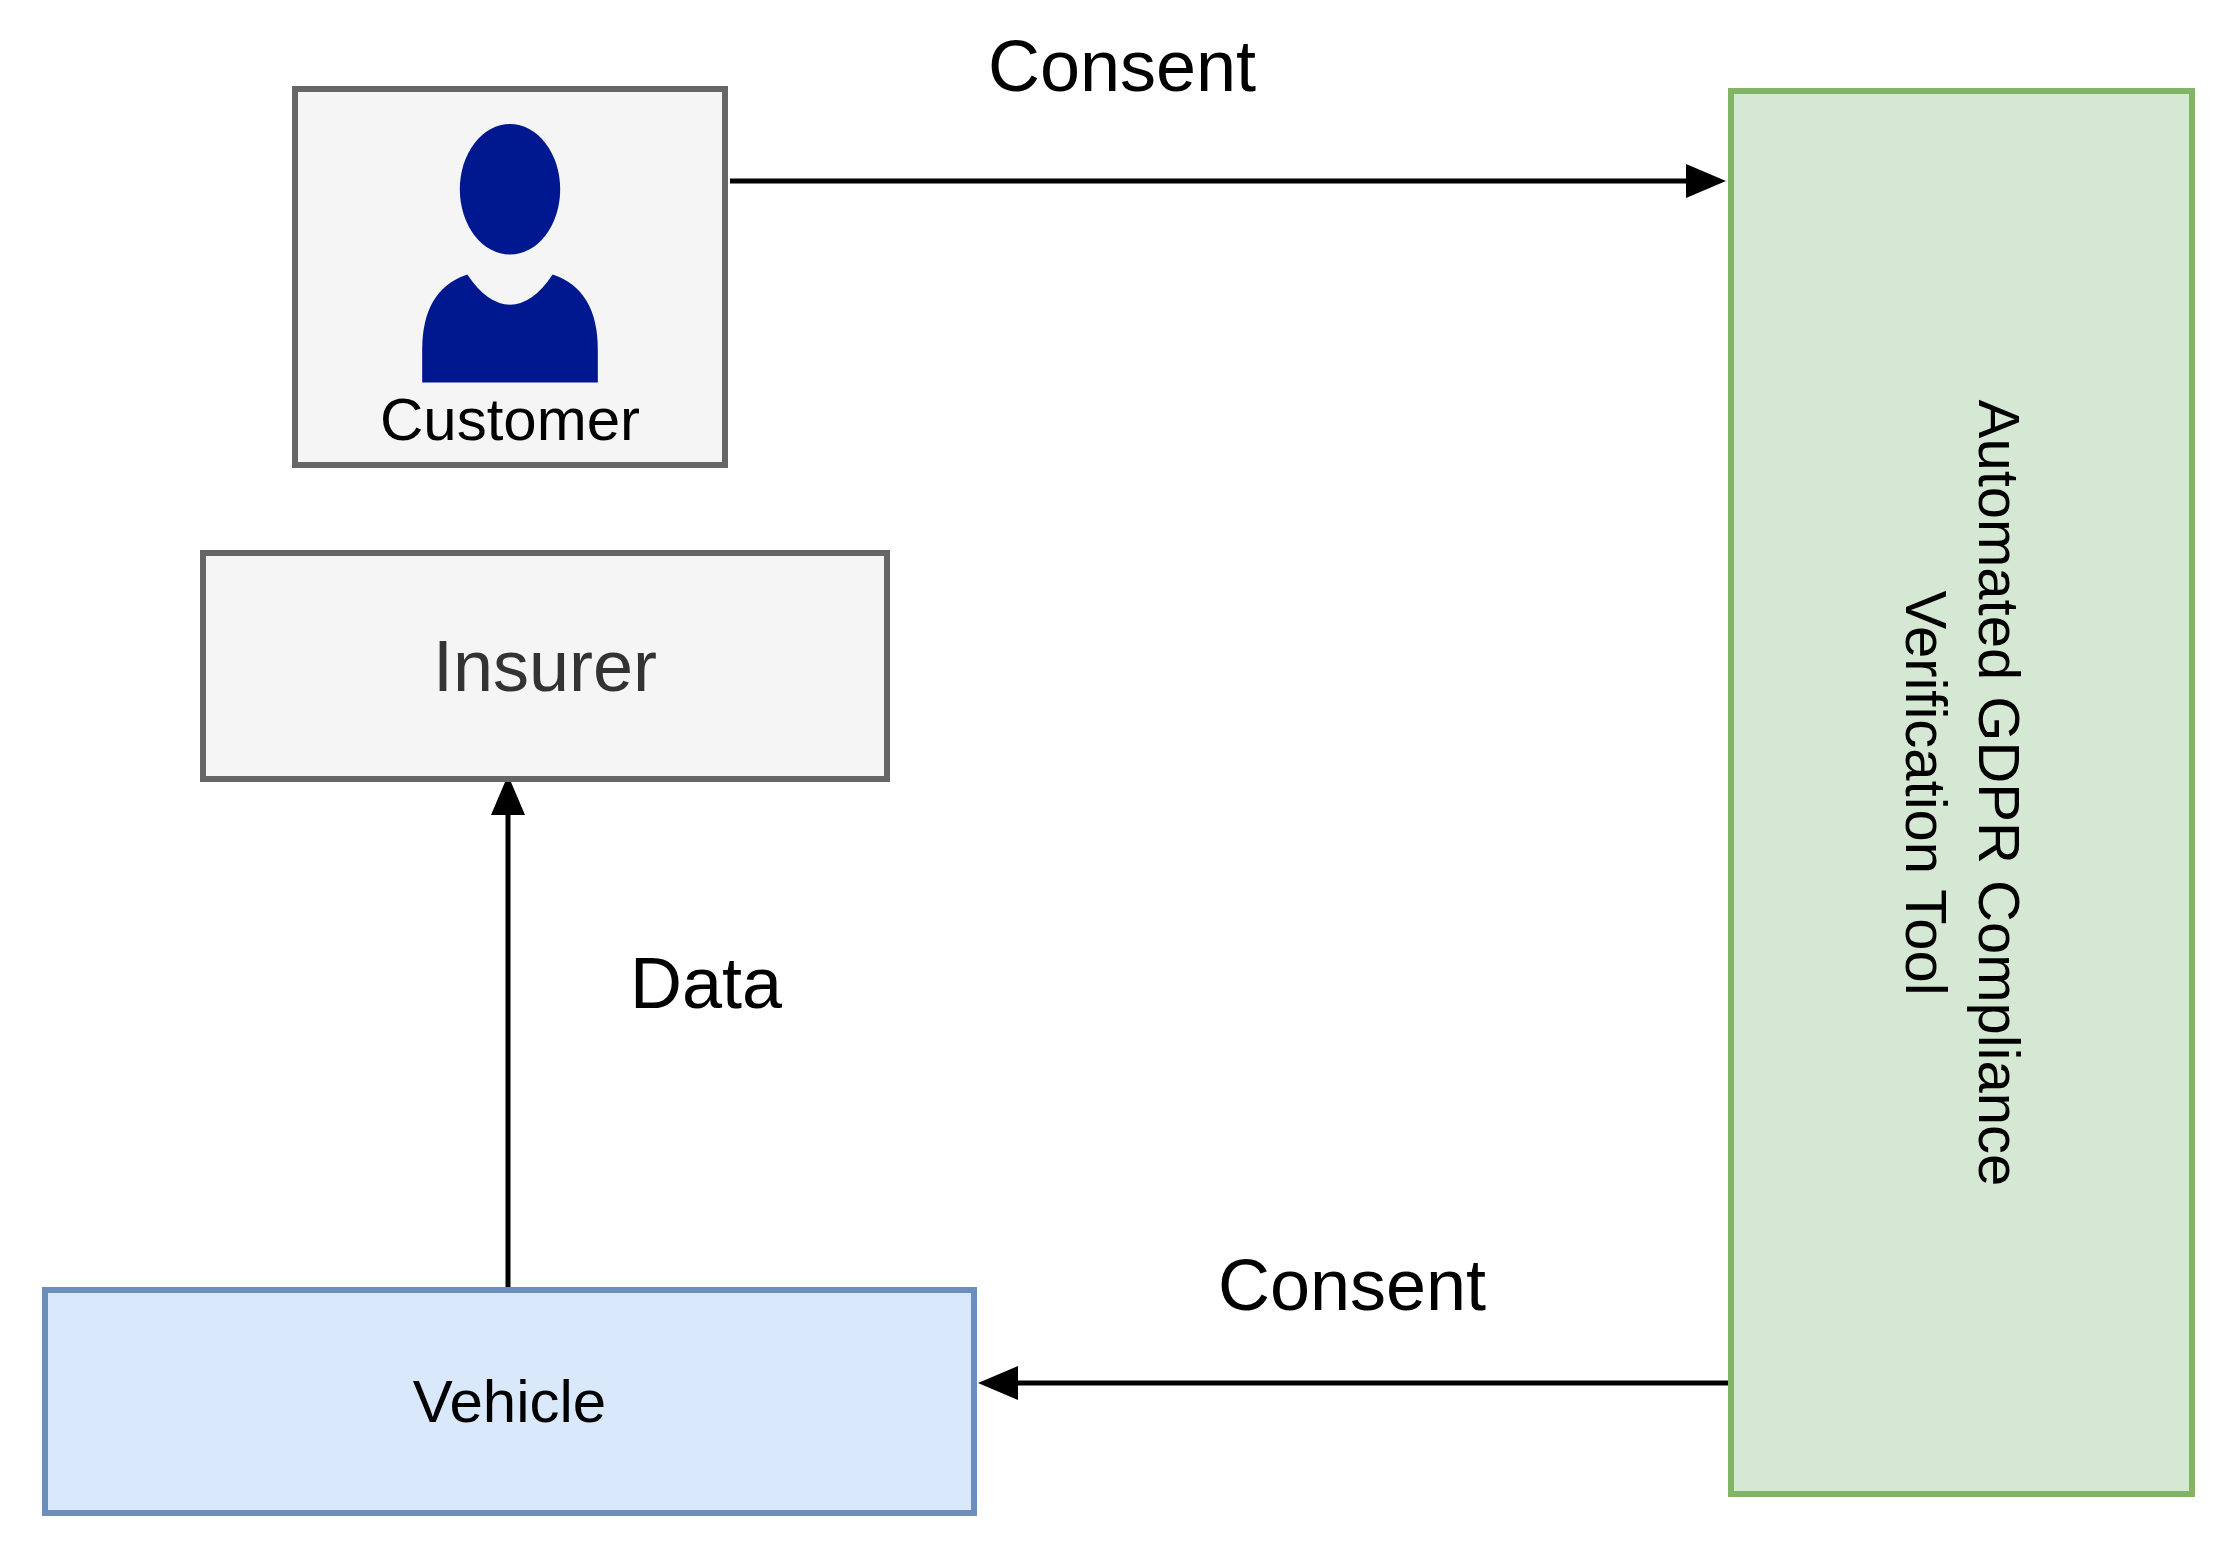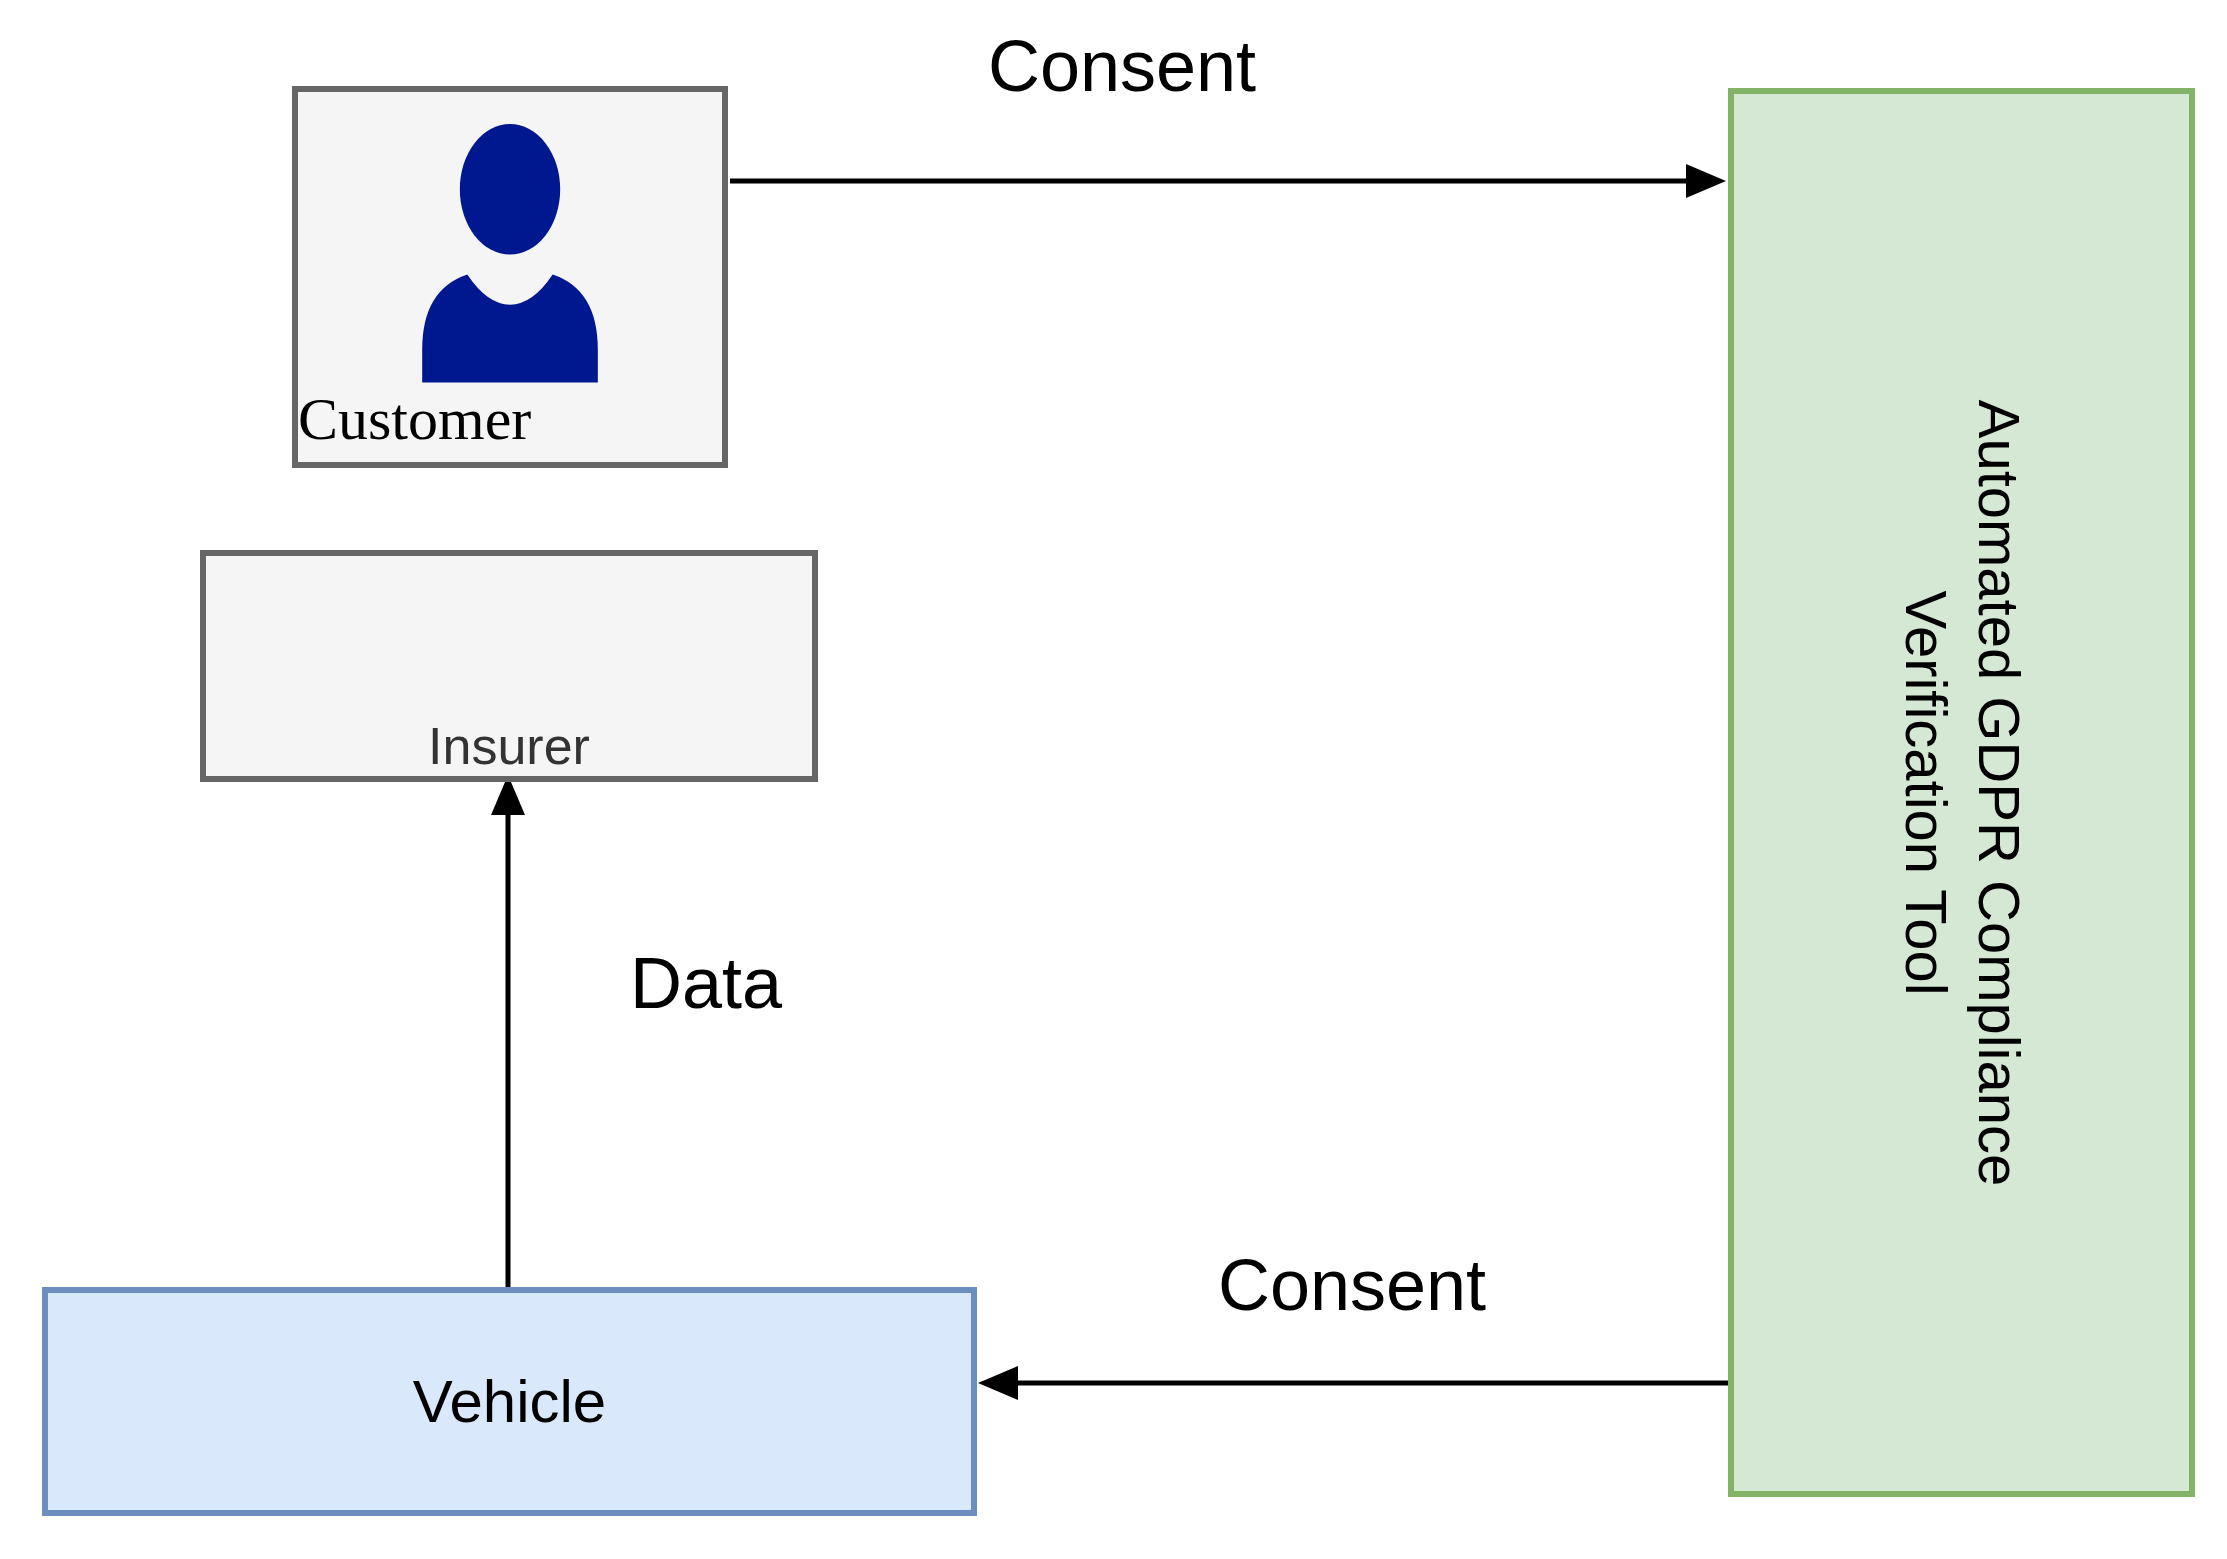--- a/index.html
+++ b/index.html
@@ -27,34 +27,34 @@
   }
   .person-svg {
     position: absolute;
     left: 50%; top: 27px;
     transform: translateX(-50%);
     width: 252px; height: 276px;
   }
   .customer-label {
     position: absolute;
     left: 0; right: 0; bottom: 8px;
+    text-align: center;
     font-size: 60px;
     color: #000000;
     white-space: nowrap;
-    font-family: Liberation Serif, serif;
   }
   .node-insurer {
     left: 200px; top: 550px;
-    width: 618px; height: 232px;
+    width: 690px; height: 232px;
     background: #f5f5f5;
     border: 6px solid #666666;
     display: flex;
-    align-items: flex-end;
+    align-items: center;
     justify-content: center;
-    font-size: 52px;
+    font-size: 72px;
     color: #333333;
   }
   .node-vehicle {
     left: 42px; top: 1287px;
     width: 935px; height: 229px;
     background: #dae8fc;
     border: 6px solid #6c8ebf;
     display: flex;
     align-items: center;
     justify-content: center;

